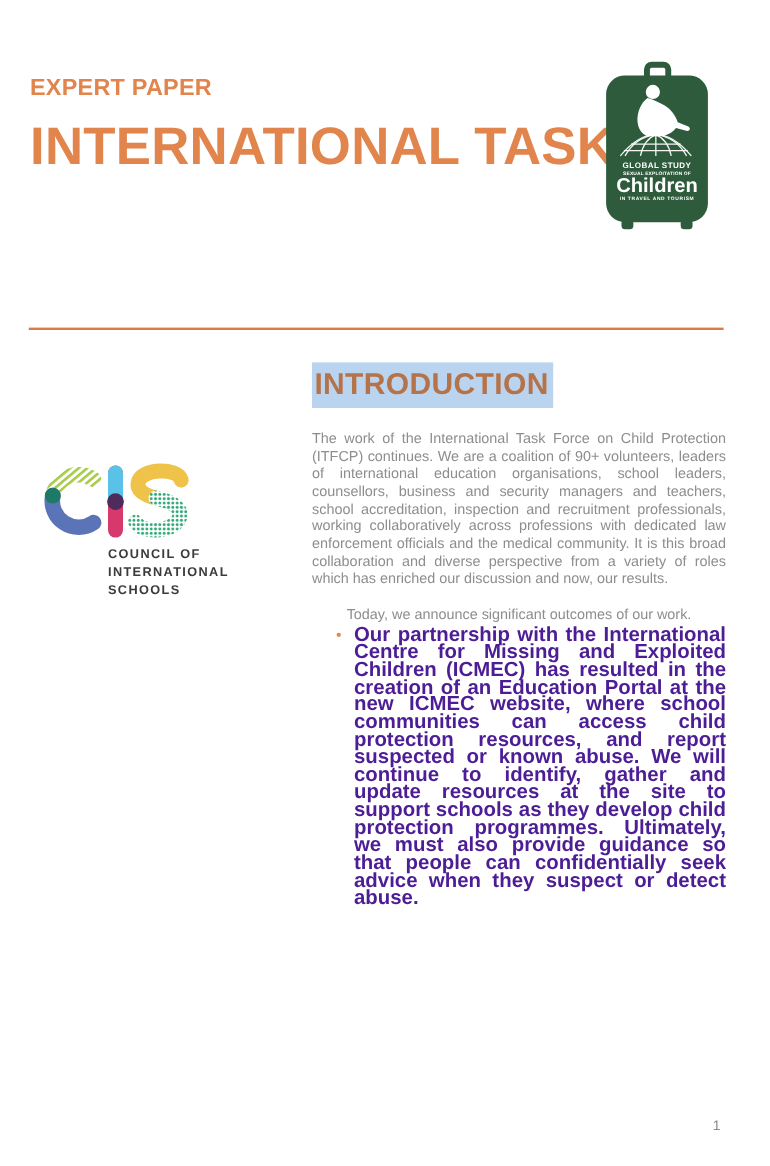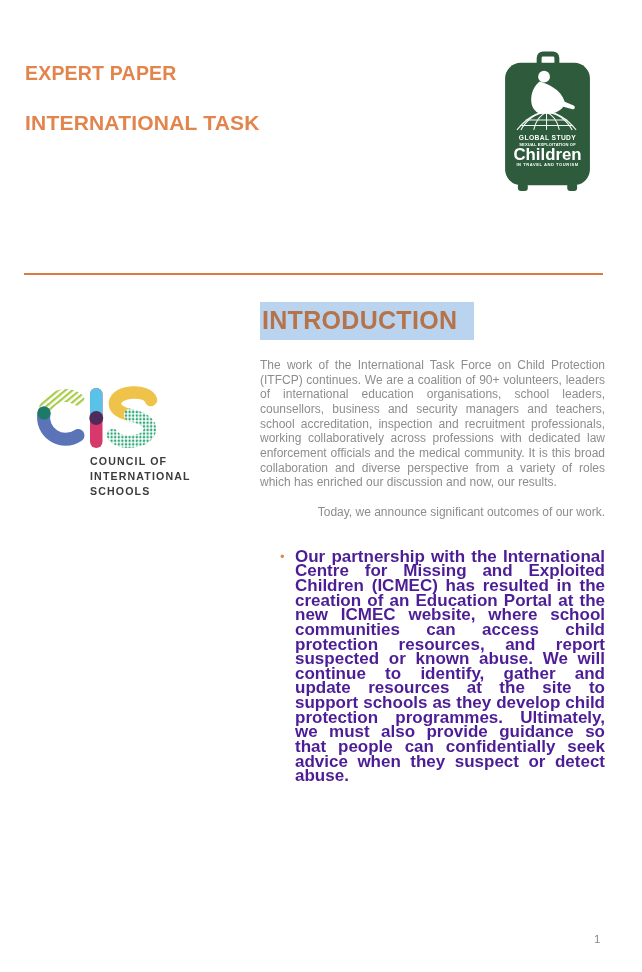--- a/index.html
+++ b/index.html
@@ -7,21 +7,21 @@
     position:relative; width:642px; height:964px; background:#ffffff;
     font-family:"Liberation Sans", sans-serif; overflow:hidden;
   }
   
   .kicker {
     position:absolute; left:25px; top:62px;
     font-size:19.5px; font-weight:bold; color:#E2854D; letter-spacing:0.2px;
   }
   .doc-title {
     position:absolute; left:25px; top:101px; margin:0;
-    font-size:21px; line-height:43px; font-weight:bold; color:#E2854D; letter-spacing:0.2px;
+    font-size:44px; line-height:43px; font-weight:bold; color:#E2854D; letter-spacing:0.2px;
   }
   .author {
     position:absolute; left:25px; top:216px;
     font-size:22px; font-weight:bold; color:#E2854D; letter-spacing:0.2px;
   }
   .rule {
     position:absolute; left:24px; top:265px; width:579px; height:0;
     border:none; border-top:2px solid #DC7A44;
   }
   
@@ -31,28 +31,28 @@
   .cis text.cis-name {
     font-family:"Liberation Sans", sans-serif; fill:#3B3B3B;
     font-weight:bold; font-size:10.6px; letter-spacing:1.15px;
   }
   
   .content { position:absolute; left:260px; top:302px; width:345px; }
   .intro-heading {
     display:inline-block; margin:0 0 18px 0;
     background:#BAD4F0; color:#B5734A;
     font-size:25px; font-weight:bold; letter-spacing:0.3px;
-    padding:4px 17px 5px 2px;
+    padding:4px 4px 5px 2px;
   }
   .content p {
     margin:0 0 15px 0; font-size:12px; line-height:14.65px;
     color:#8D8D8D; text-align:justify;
   }
   .content p.italic { font-style:italic; }
-  .content p.single { text-align:right; margin-bottom:30px; }
+  .content p.single { text-align:center; margin-bottom:2px; }
   ul.outcomes { list-style:none; margin:0; padding:0 0 0 35px; }
   ul.outcomes li { position:relative; }
   ul.outcomes li .marker {
     position:absolute; left:-15px; top:-1px; color:#E08A52; font-size:13px;
   }
   .bullet-head {
     color:#E08A52; font-size:12.4px; line-height:14.65px; text-align:justify;
   }
   .bullet-body {
     color:#4c1d95; font-size:17px; line-height:14.65px; text-align:justify;font-weight:bold;

